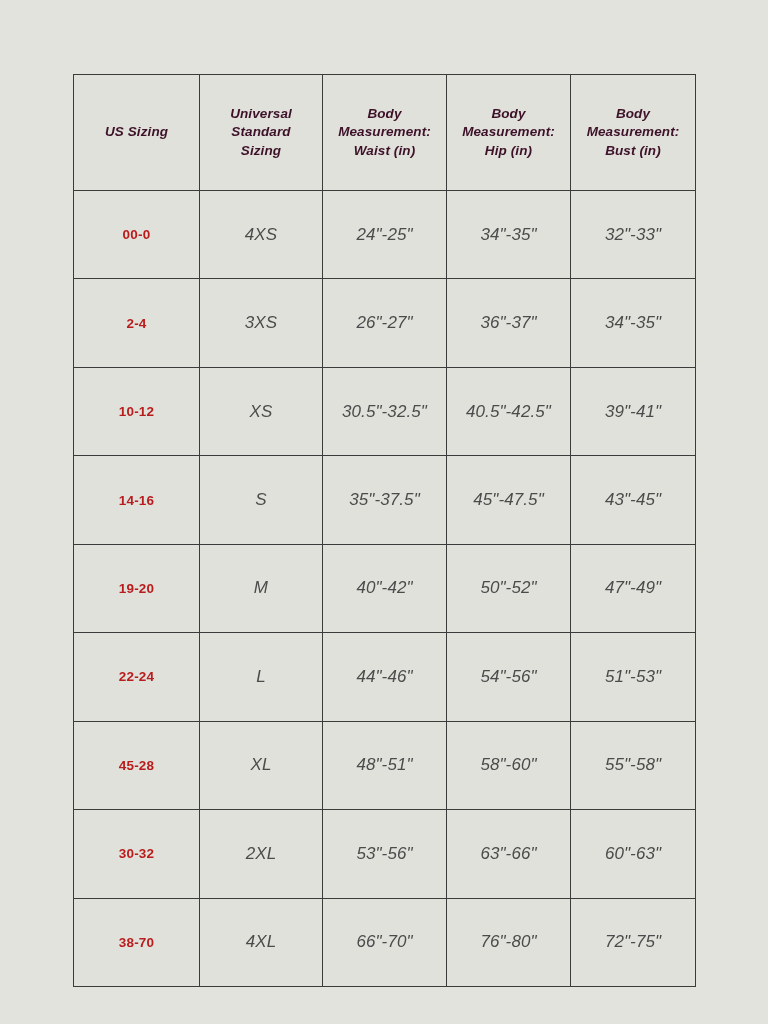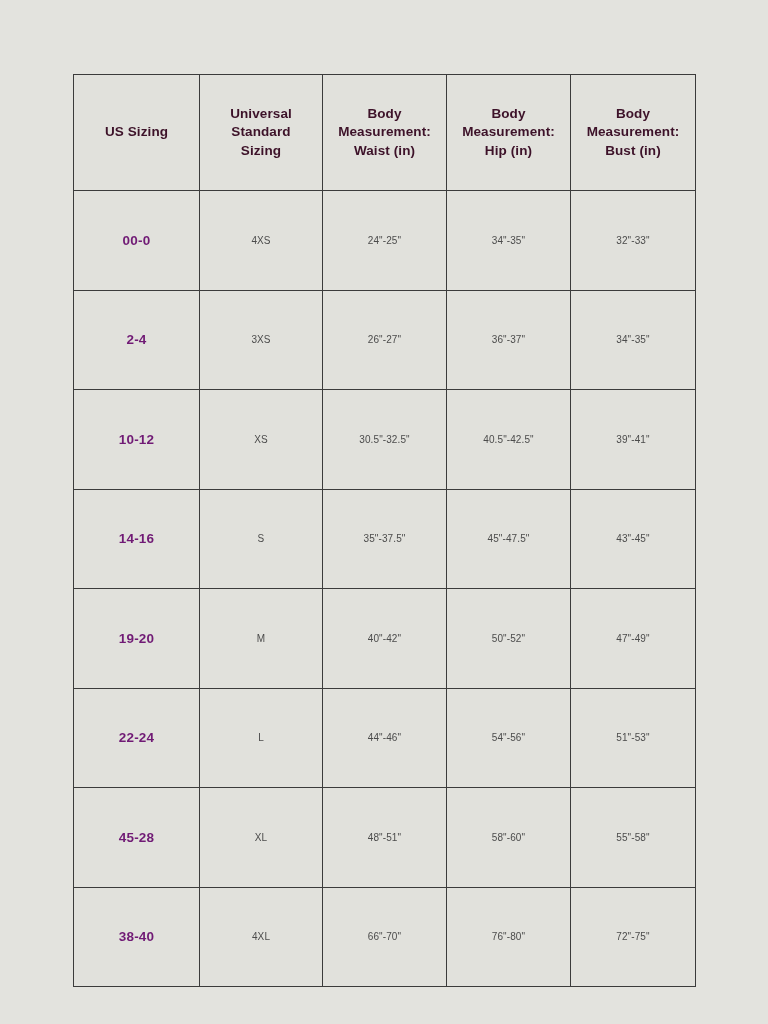--- a/index.html
+++ b/index.html
@@ -66,32 +66,33 @@
     letter-spacing: 0.1px;
   }
 
   tbody tr {
     height: 72.4px;
   }
 
   td.us-size {
     font-size: 13.5px;
     font-weight: bold;
-    color: #701a75;
+    color: #b91c1c;
     letter-spacing: 0.2px;
   }
 
   td.measure {
-    font-size: 10px;
+    font-size: 17px;
     font-weight: normal;
     color: #4b4b4b;
     letter-spacing: 0.1px;
+    font-style: italic;
   }
 
-  .hdr-line { display: block; }
+  .hdr-line { display: block; font-style: italic; }
 </style>
 </head>
 <body>
 
 <div class="page">
   <div class="chart-wrap">
     <table class="size-chart">
       <colgroup>
         <col class="c0">
           <col class="c1">
@@ -170,21 +171,28 @@
             <td class="measure">51"-53"</td>
           </tr>
           <tr>
             <td class="us-size">45-28</td>
             <td class="measure">XL</td>
             <td class="measure">48"-51"</td>
             <td class="measure">58"-60"</td>
             <td class="measure">55"-58"</td>
           </tr>
           <tr>
-            <td class="us-size">38-40</td>
+            <td class="us-size">30-32</td>
+            <td class="measure">2XL</td>
+            <td class="measure">53"-56"</td>
+            <td class="measure">63"-66"</td>
+            <td class="measure">60"-63"</td>
+          </tr>
+          <tr>
+            <td class="us-size">38-70</td>
             <td class="measure">4XL</td>
             <td class="measure">66"-70"</td>
             <td class="measure">76"-80"</td>
             <td class="measure">72"-75"</td>
           </tr>
         </tbody>
     </table>
   </div>
 </div>
 

